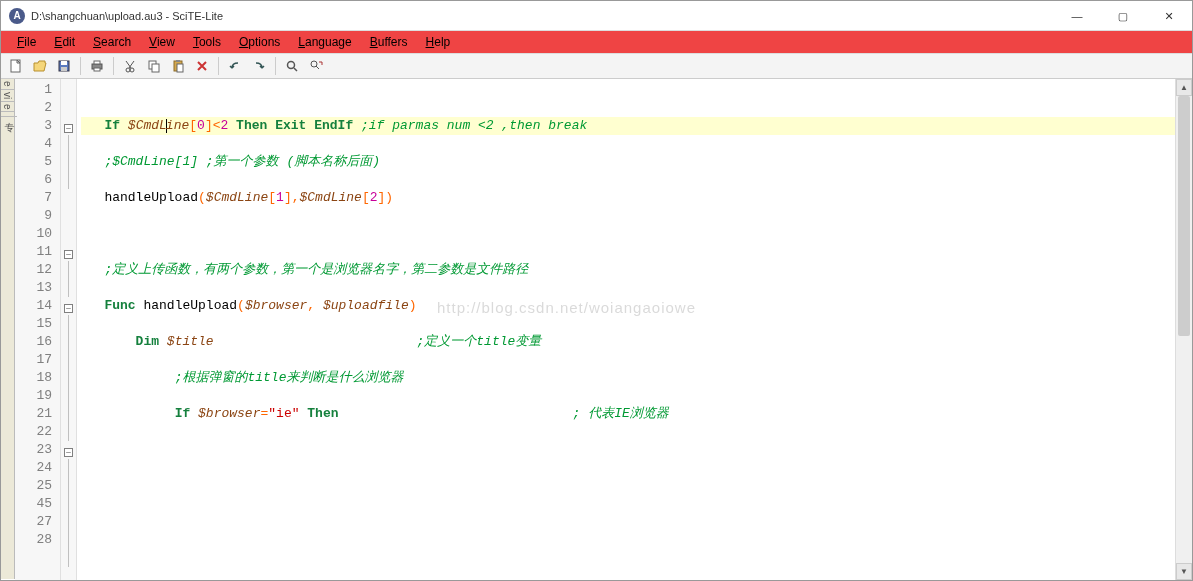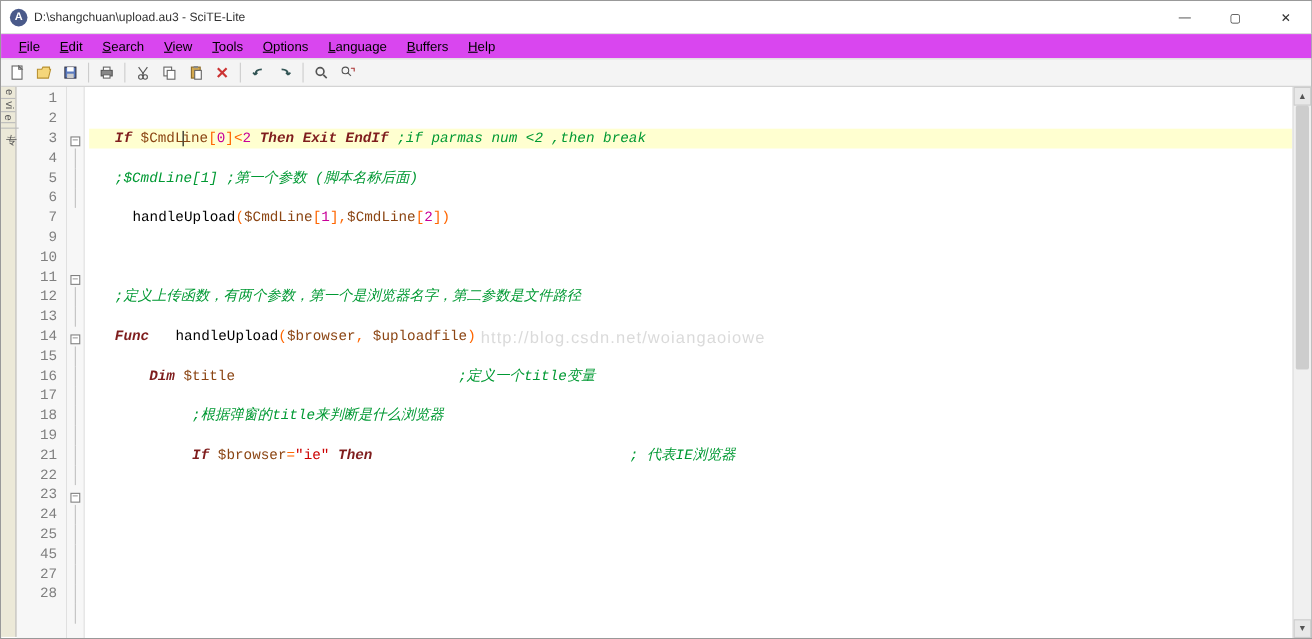--- a/index.html
+++ b/index.html
@@ -3,43 +3,43 @@
 <meta charset="utf-8">
 <style>
   * { margin: 0; padding: 0; box-sizing: border-box; }
   body { font-family: "Segoe UI", Tahoma, sans-serif; font-size: 12px; background: #f0f0f0; width: 1193px; height: 581px; overflow: hidden; }
   .window { background: #fff; border: 1px solid #999; width: 1193px; height: 581px; display: flex; flex-direction: column; position: relative; }
   .titlebar { background: #fff; height: 30px; display: flex; align-items: center; padding: 0 8px; border-bottom: 1px solid #ddd; }
   .titlebar .app-icon { width: 16px; height: 16px; background: #4a5a8a; border-radius: 50%; color: #fff; display: flex; align-items: center; justify-content: center; font-size: 10px; margin-right: 6px; font-weight: bold; }
   .titlebar .title-text { color: #333; font-size: 11px; }
   .winbtns { position: absolute; right: 0; top: 0; display: flex; }
   .winbtn { width: 46px; height: 30px; display: flex; align-items: center; justify-content: center; font-size: 11px; color: #333; cursor: pointer; }
-  .menubar { height: 22px; display: flex; align-items: center; padding: 0 8px; background: #d946ef; gap: 2px; }
+  .menubar { height: 22px; display: flex; align-items: center; padding: 0 8px; background: #ef4444; gap: 2px; }
   .menuitem { padding: 2px 8px; cursor: pointer; }
   .menuitem u { text-decoration: underline; }
   .toolbar { height: 26px; display: flex; align-items: center; padding: 2px 4px; background: #f4f4f4; border-top: 1px solid #ddd; border-bottom: 1px solid #ccc; gap: 2px; }
   .tb-btn { width: 22px; height: 20px; display: flex; align-items: center; justify-content: center; cursor: pointer; border: 1px solid transparent; border-radius: 2px; }
   .tb-sep { width: 1px; height: 18px; background: #ccc; margin: 0 3px; }
   .left-tabs { position: absolute; left: 0; top: 78px; width: 14px; height: 500px; background: #ece9d8; border-right: 1px solid #bbb; font-size: 10px; }
   .left-tabs div { writing-mode: vertical-rl; padding: 2px 1px; border-bottom: 1px solid #bbb; color: #555; }
   .editor-area { flex: 1; display: flex; background: #fff; overflow: hidden; margin-left: 14px; }
   .gutter { width: 46px; background: #f7f7f7; border-right: 1px solid #e0e0e0; text-align: right; padding-right: 8px; font-family: "Courier New", monospace; font-size: 13px; line-height: 18px; color: #808080; padding-top: 2px; }
   .fold-col { width: 16px; background: #f7f7f7; border-right: 1px solid #e0e0e0; font-family: monospace; font-size: 10px; line-height: 18px; text-align: center; padding-top: 2px; position: relative; }
   .fold-box { width: 9px; height: 9px; border: 1px solid #808080; background: #fff; color: #808080; font-size: 9px; line-height: 7px; display: inline-block; text-align: center; cursor: pointer; position: relative; top: 2px; }
   .fold-line { display: inline-block; width: 1px; height: 18px; background: #c0c0c0; vertical-align: top; }
   .fold-cell { height: 18px; display: flex; align-items: center; justify-content: center; }
   .code { flex: 1; font-family: "Courier New", Consolas, monospace; font-size: 13px; line-height: 18px; padding-top: 2px; padding-left: 4px; white-space: pre; overflow: hidden; color: #000; position: relative; }
   .code .row { height: 18px; }
   .hl-row { background: #ffffd0; }
   .c-comment { color: #009933; font-style: italic; }
-  .c-keyword { color: #7f1d1d; font-weight: bold; font-style: italic; }
-  .c-var { color: #8b4513; }
+  .c-keyword { color: #15803d; font-weight: bold; }
+  .c-var { color: #8b4513; font-style: italic; }
   .c-string { color: #cc0000; }
   .c-num { color: #c80099; }
-  .c-func { color: #000; margin-left: 16px; }
+  .c-func { color: #000; }
   .c-op { color: #ff6600; }
   .watermark { position: absolute; top: 220px; left: 360px; color: rgba(150,150,150,0.35); font-size: 15px; font-family: Liberation Sans, sans-serif; pointer-events: none; letter-spacing: 1px; }
   .scrollbar-v { width: 17px; background: #f0f0f0; border-left: 1px solid #ddd; position: relative; }
   .sb-btn { height: 17px; background: #e8e8e8; border: 1px solid #ccc; display: flex; align-items: center; justify-content: center; font-size: 8px; color: #555; cursor: pointer; }
   .sb-thumb { position: absolute; top: 17px; left: 2px; right: 2px; height: 240px; background: #cdcdcd; border-radius: 2px; }
   .caret { display: inline-block; border-left: 1px solid #000; height: 14px; vertical-align: middle; margin: 0 -1px; }
 </style>
 </head>
 <body>
 

